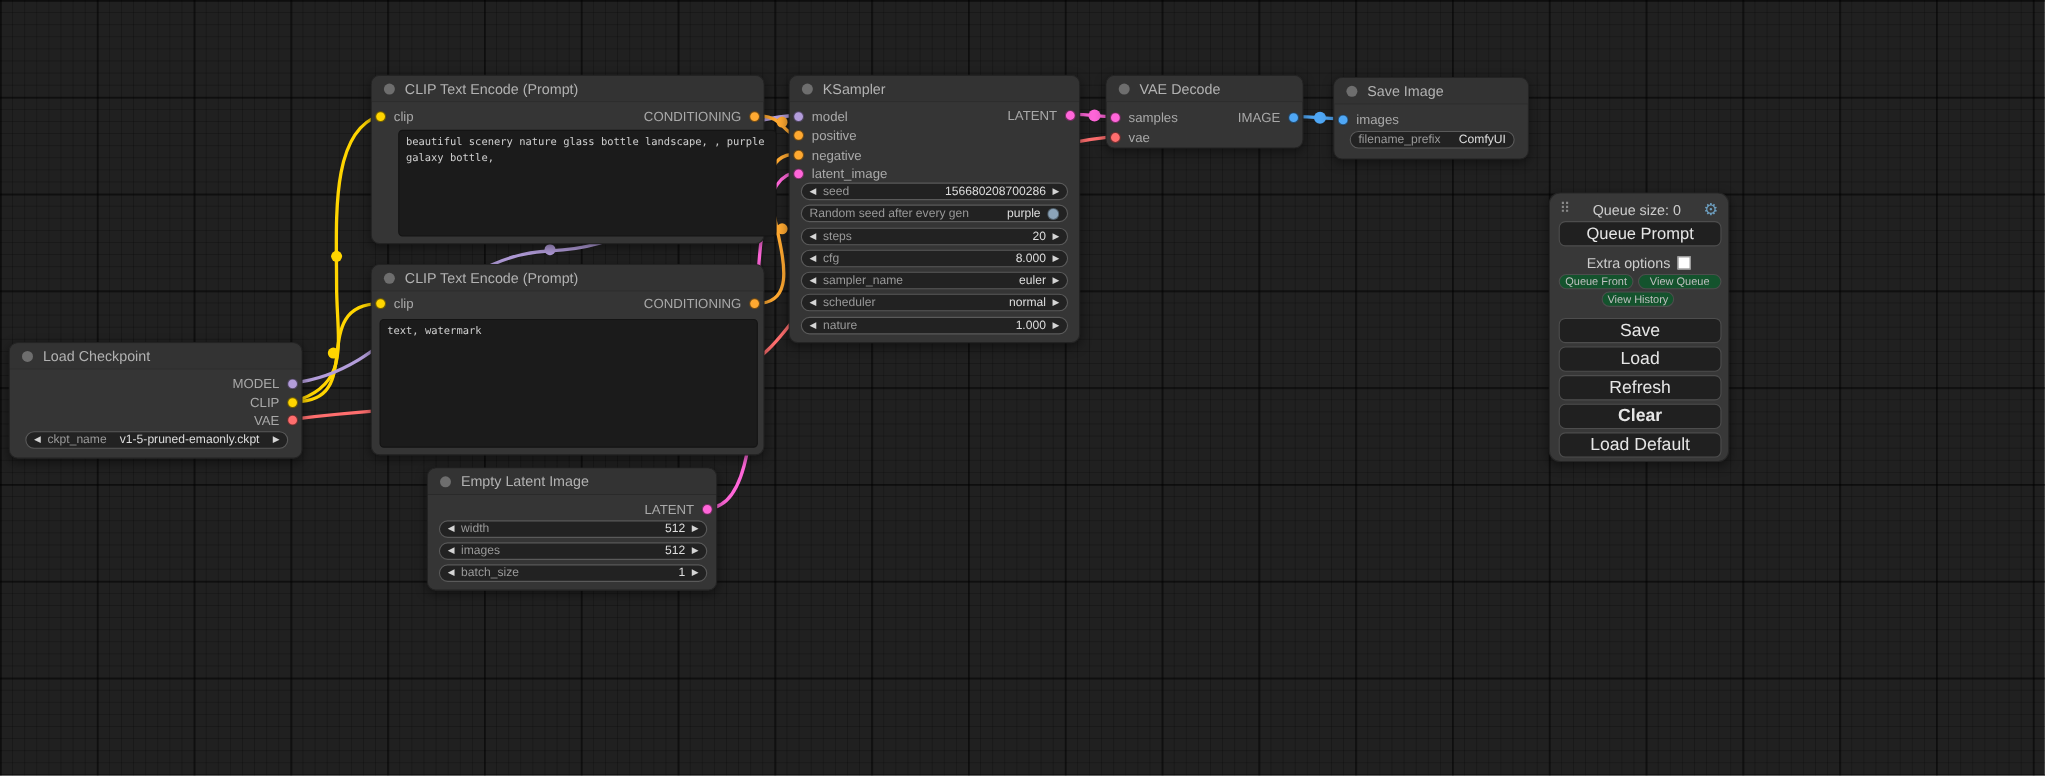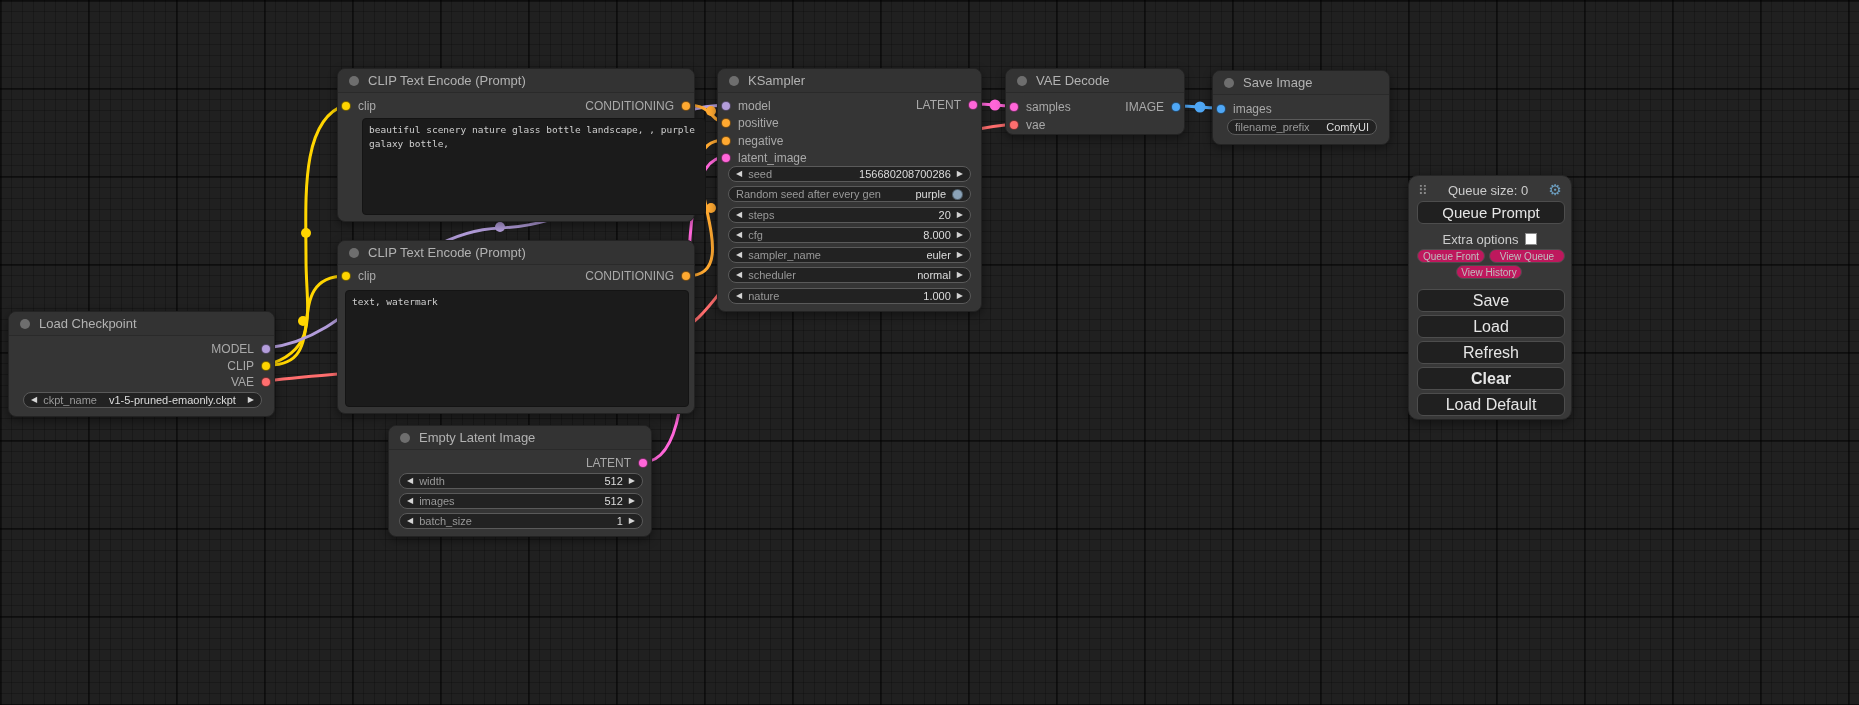--- a/index.html
+++ b/index.html
@@ -35,21 +35,21 @@
   .textbox{position:absolute;background:#1b1b1b;border:1px solid #141414;border-radius:4px;
     color:#cfcfcf;font-family:"DejaVu Sans Mono",monospace;font-size:9.5px;line-height:1.5;
     padding:4px 6px;box-sizing:border-box;overflow:hidden;white-space:pre-wrap;word-break:break-word;}
   
   #queue-panel{position:absolute;left:1408px;top:175px;width:164px;height:245px;
     background:#383838;border:1px solid #262626;border-radius:10px;z-index:3;
     box-shadow:0 3px 10px rgba(0,0,0,0.45);box-sizing:border-box;}
   .qbtn{position:absolute;left:8px;width:148px;height:23px;background:#202020;
     border:1px solid #4d4d4d;border-radius:6px;color:#e6e6e6;display:flex;
     align-items:center;justify-content:center;cursor:pointer;box-sizing:border-box;}
-  .qbtn.small{height:14px;border-radius:8px;font-size:10px;color:#bfbfbf;background:#be185d;}
+  .qbtn.small{height:14px;border-radius:8px;font-size:10px;color:#bfbfbf;background:#14532d;}
   #queue-header{position:absolute;left:0;top:5px;right:0;height:18px;display:flex;
     align-items:center;padding:0 9px;box-sizing:border-box;}
   #drag-handle{color:#8a8a8a;font-size:13px;font-family:"DejaVu Sans",sans-serif;cursor:grab;}
   #queue-size{flex:1;text-align:center;color:#cccccc;font-size:13px;}
   #gear{font-size:15px;font-family:"DejaVu Sans",sans-serif;cursor:pointer;line-height:1;}
   #extra-options-row{position:absolute;left:0;top:55px;right:0;height:16px;display:flex;
     align-items:center;justify-content:center;gap:7px;color:#cccccc;font-size:13px;}
   #extra-checkbox{width:12px;height:12px;background:#ffffff;border:1px solid #8a8a8a;
     box-sizing:border-box;cursor:pointer;}
 </style>

